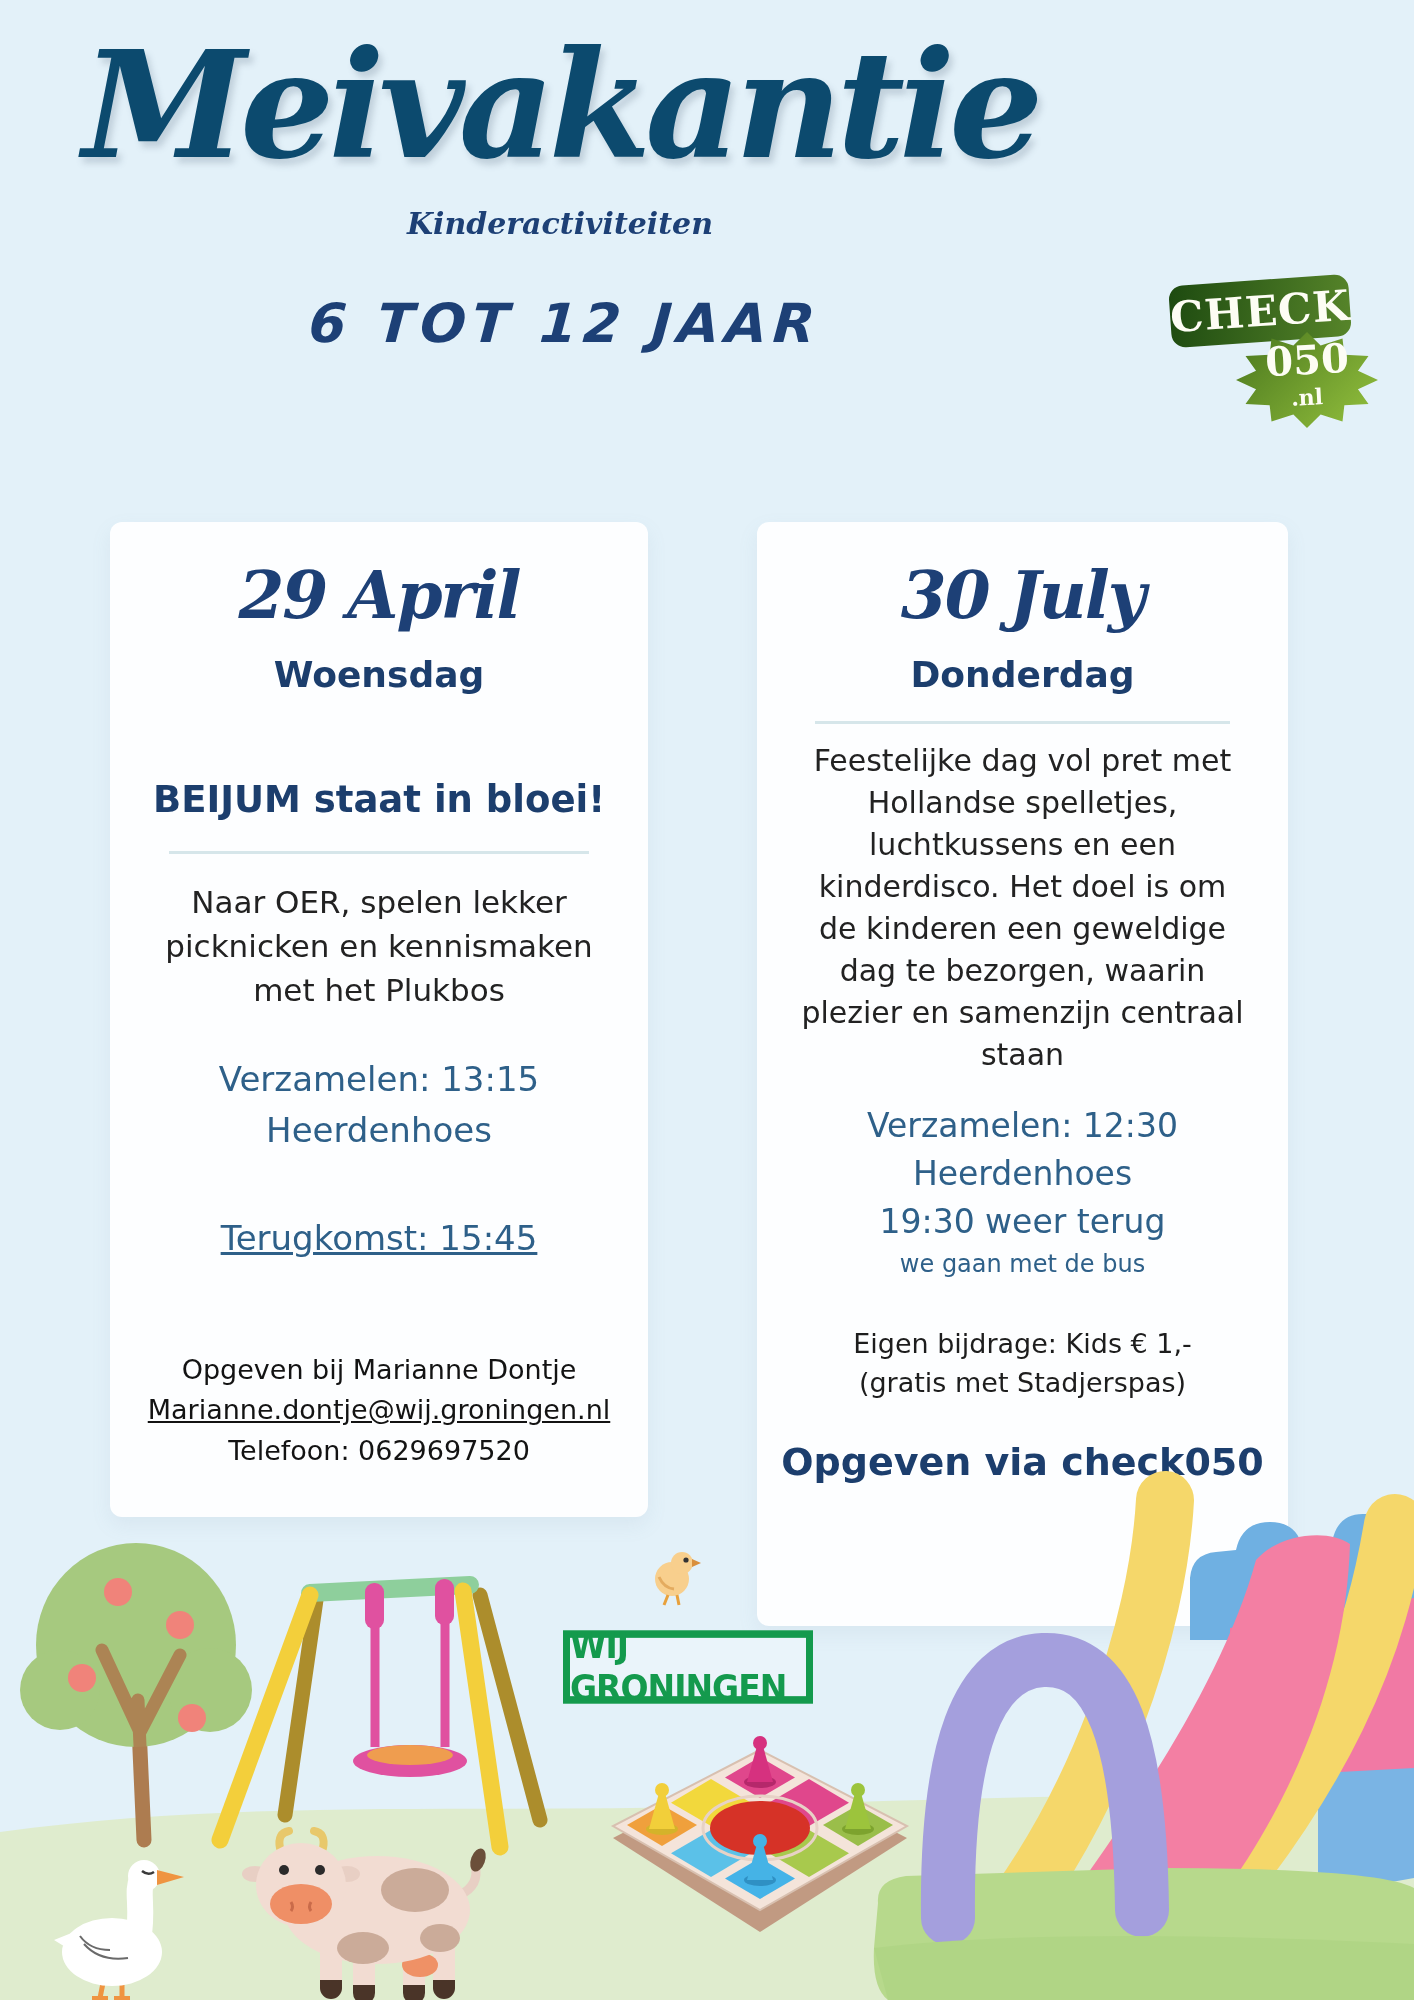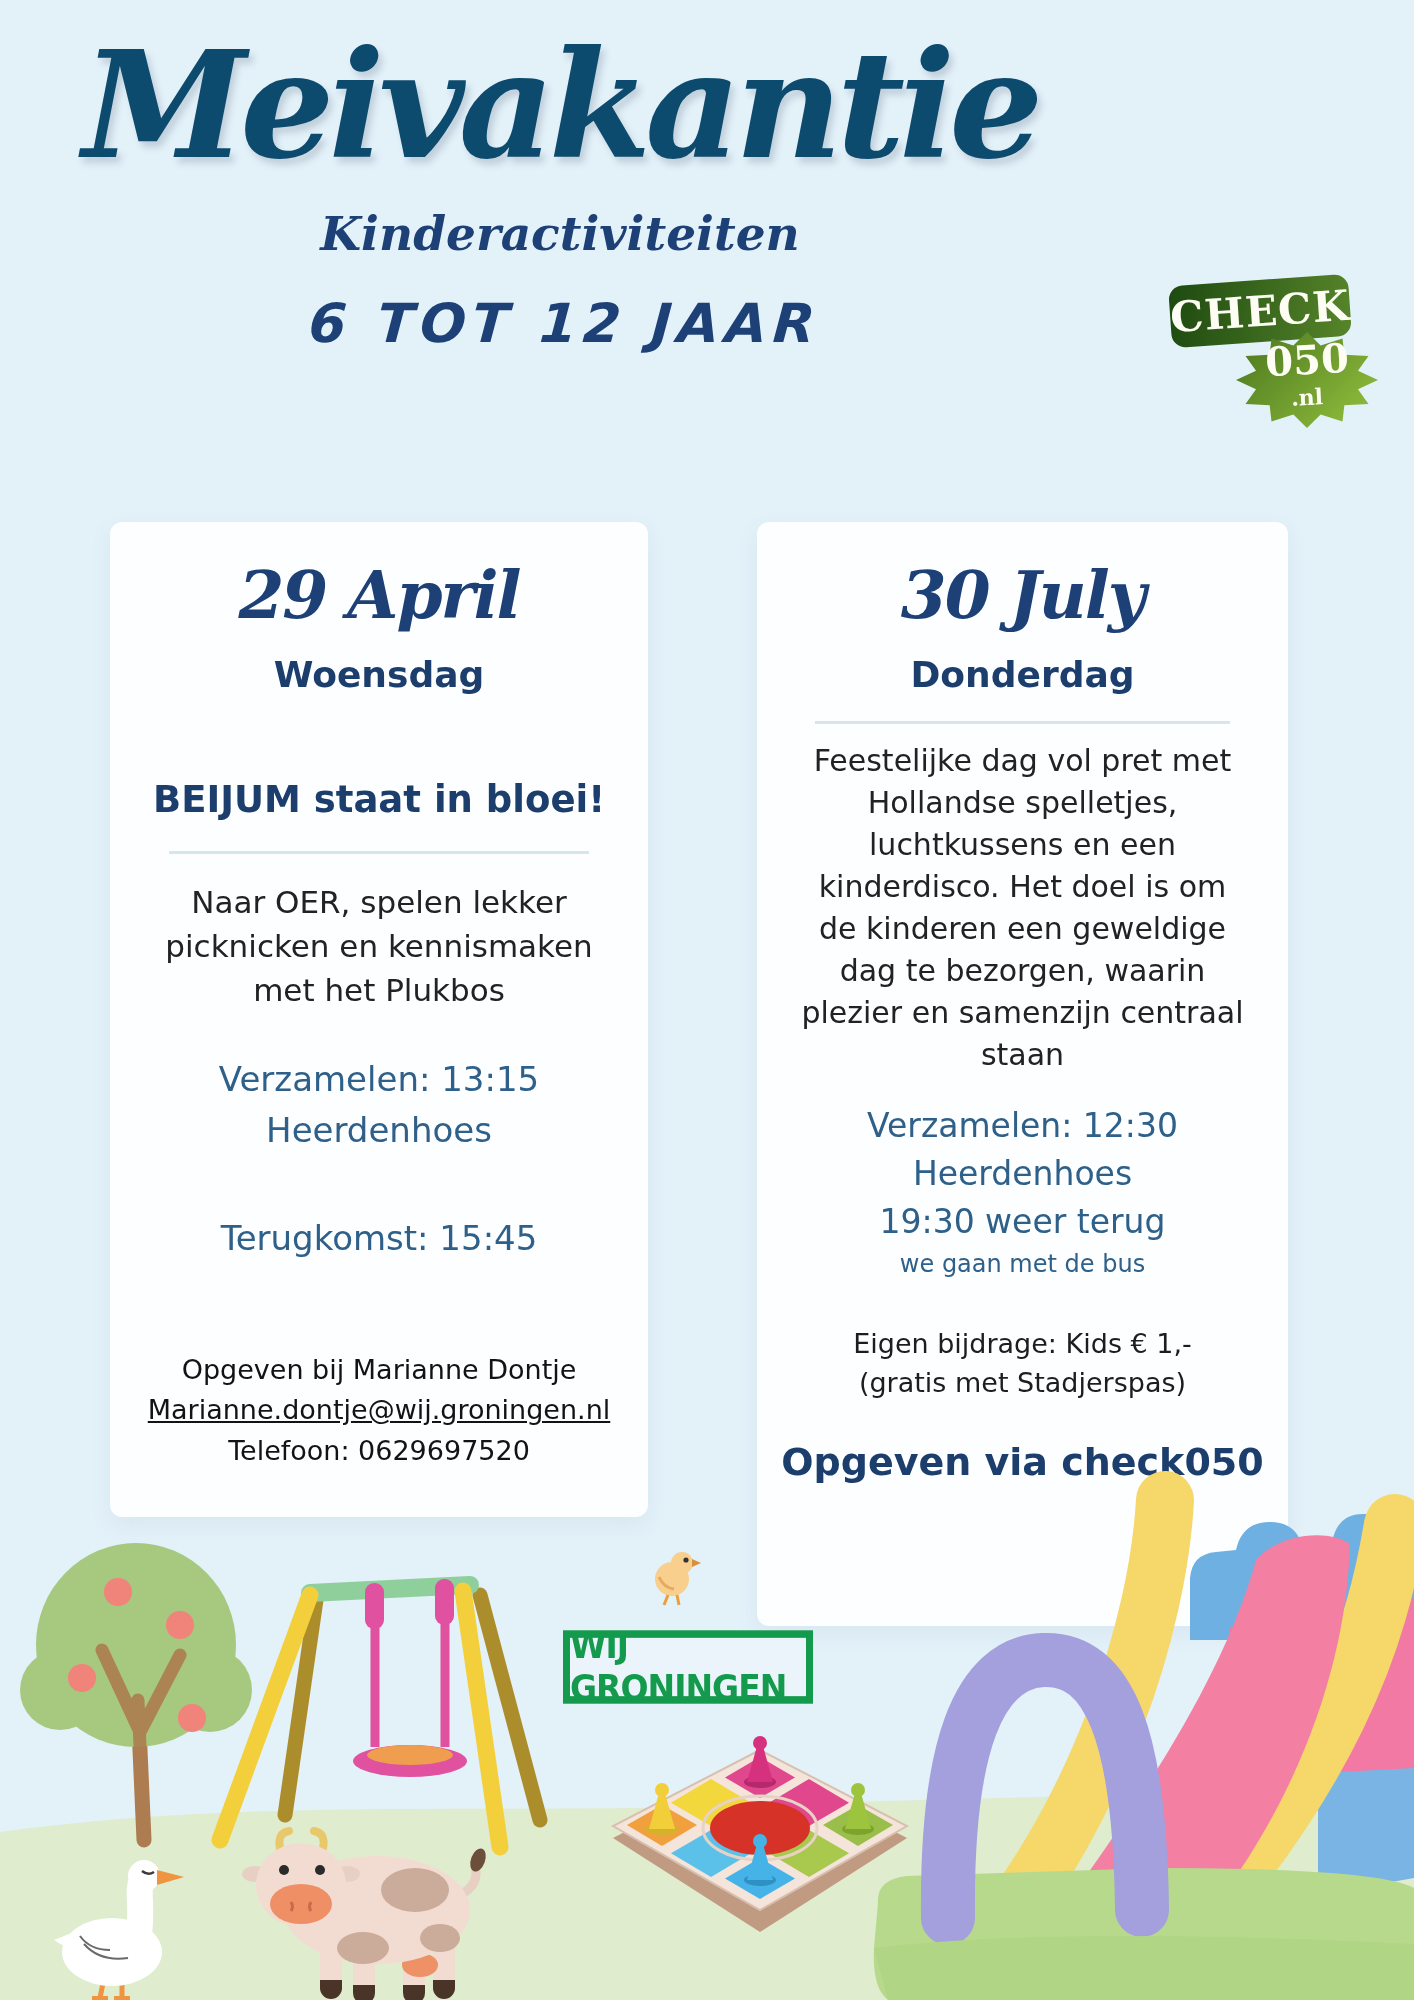--- a/index.html
+++ b/index.html
@@ -6,21 +6,21 @@
   body{font-family:"DejaVu Sans", sans-serif;}
   .poster{position:relative;width:1414px;height:2000px;background:#e3f1f9;overflow:hidden;}
 
   
   .title{position:absolute;left:0;top:18px;width:1120px;text-align:center;
     font-family:"DejaVu Serif", serif;font-style:italic;font-weight:700;
     font-size:148px;color:#0c4a6e;letter-spacing:-6px;
     text-shadow:4px 6px 6px rgba(90,110,130,.25);}
   .subtitle{position:absolute;left:0;top:206px;width:1120px;text-align:center;
     font-family:"DejaVu Serif", serif;font-style:italic;font-weight:700;
-    font-size:47px;color:#1d4076;}
+    font-size:30px;color:#1d4076;}
   .age{position:absolute;left:0;top:292px;width:1130px;text-align:center;
     font-weight:700;font-style:italic;font-size:54px;color:#1d4076;
     letter-spacing:6px;transform:skewX(-4deg);}
 
   
   .badge-rect{position:absolute;left:1170px;top:280px;width:180px;height:62px;
     background:linear-gradient(100deg,#1d4a10,#57852a);border-radius:14px;
     transform:rotate(-4deg);display:flex;align-items:center;justify-content:center;
     font-family:"DejaVu Serif", serif;font-weight:700;font-size:42px;color:#fdfdf4;
     letter-spacing:1px;}
@@ -44,21 +44,21 @@
   .day{margin-top:20px;font-weight:700;font-size:36px;color:#1c3e6d;}
   .evt{font-weight:700;font-size:37px;color:#1c3e6d;line-height:1.35;}
   .card-left .evt{margin-top:80px;}
   .card-right .evt{margin-top:56px;}
   .divider{width:78%;height:3px;background:#d6e6ea;border:none;margin:26px auto 0;}
   .body-text{margin:26px auto 0;width:452px;font-size:31px;color:#222;line-height:1.42;}
   .card-right .body-text{margin-top:16px;font-size:30px;width:446px;line-height:1.4;}
   .meet{margin-top:42px;font-size:34px;color:#2e6089;line-height:1.5;}
   .card-right .meet{margin-top:26px;font-size:33px;line-height:1.45;}
   .bus{margin-top:4px;font-size:24px;color:#2e6089;}
-  .return-line{margin-top:62px;font-size:34px;color:#2e6089;}
+  .return-line{margin-top:62px;font-size:34px;color:#2e6089;text-decoration:underline;}
   .contact{margin-top:92px;font-size:27px;color:#131313;line-height:1.5;}
   .email{text-decoration:underline;color:#131313;}
   .fee{margin-top:46px;font-size:27px;color:#1d1d1d;line-height:1.45;}
   .cta{margin-top:38px;font-weight:700;font-size:38px;color:#1c3e6d;}
 
   
   .wij-logo{position:absolute;left:563px;top:1633px;width:236px;height:54px;
     border:7px solid #149a4d;background:#eaf4fa;display:flex;align-items:center;
     justify-content:center;font-weight:700;font-size:33px;color:#149a4d;
     letter-spacing:-1px;transform:scaleY(1.08);}

